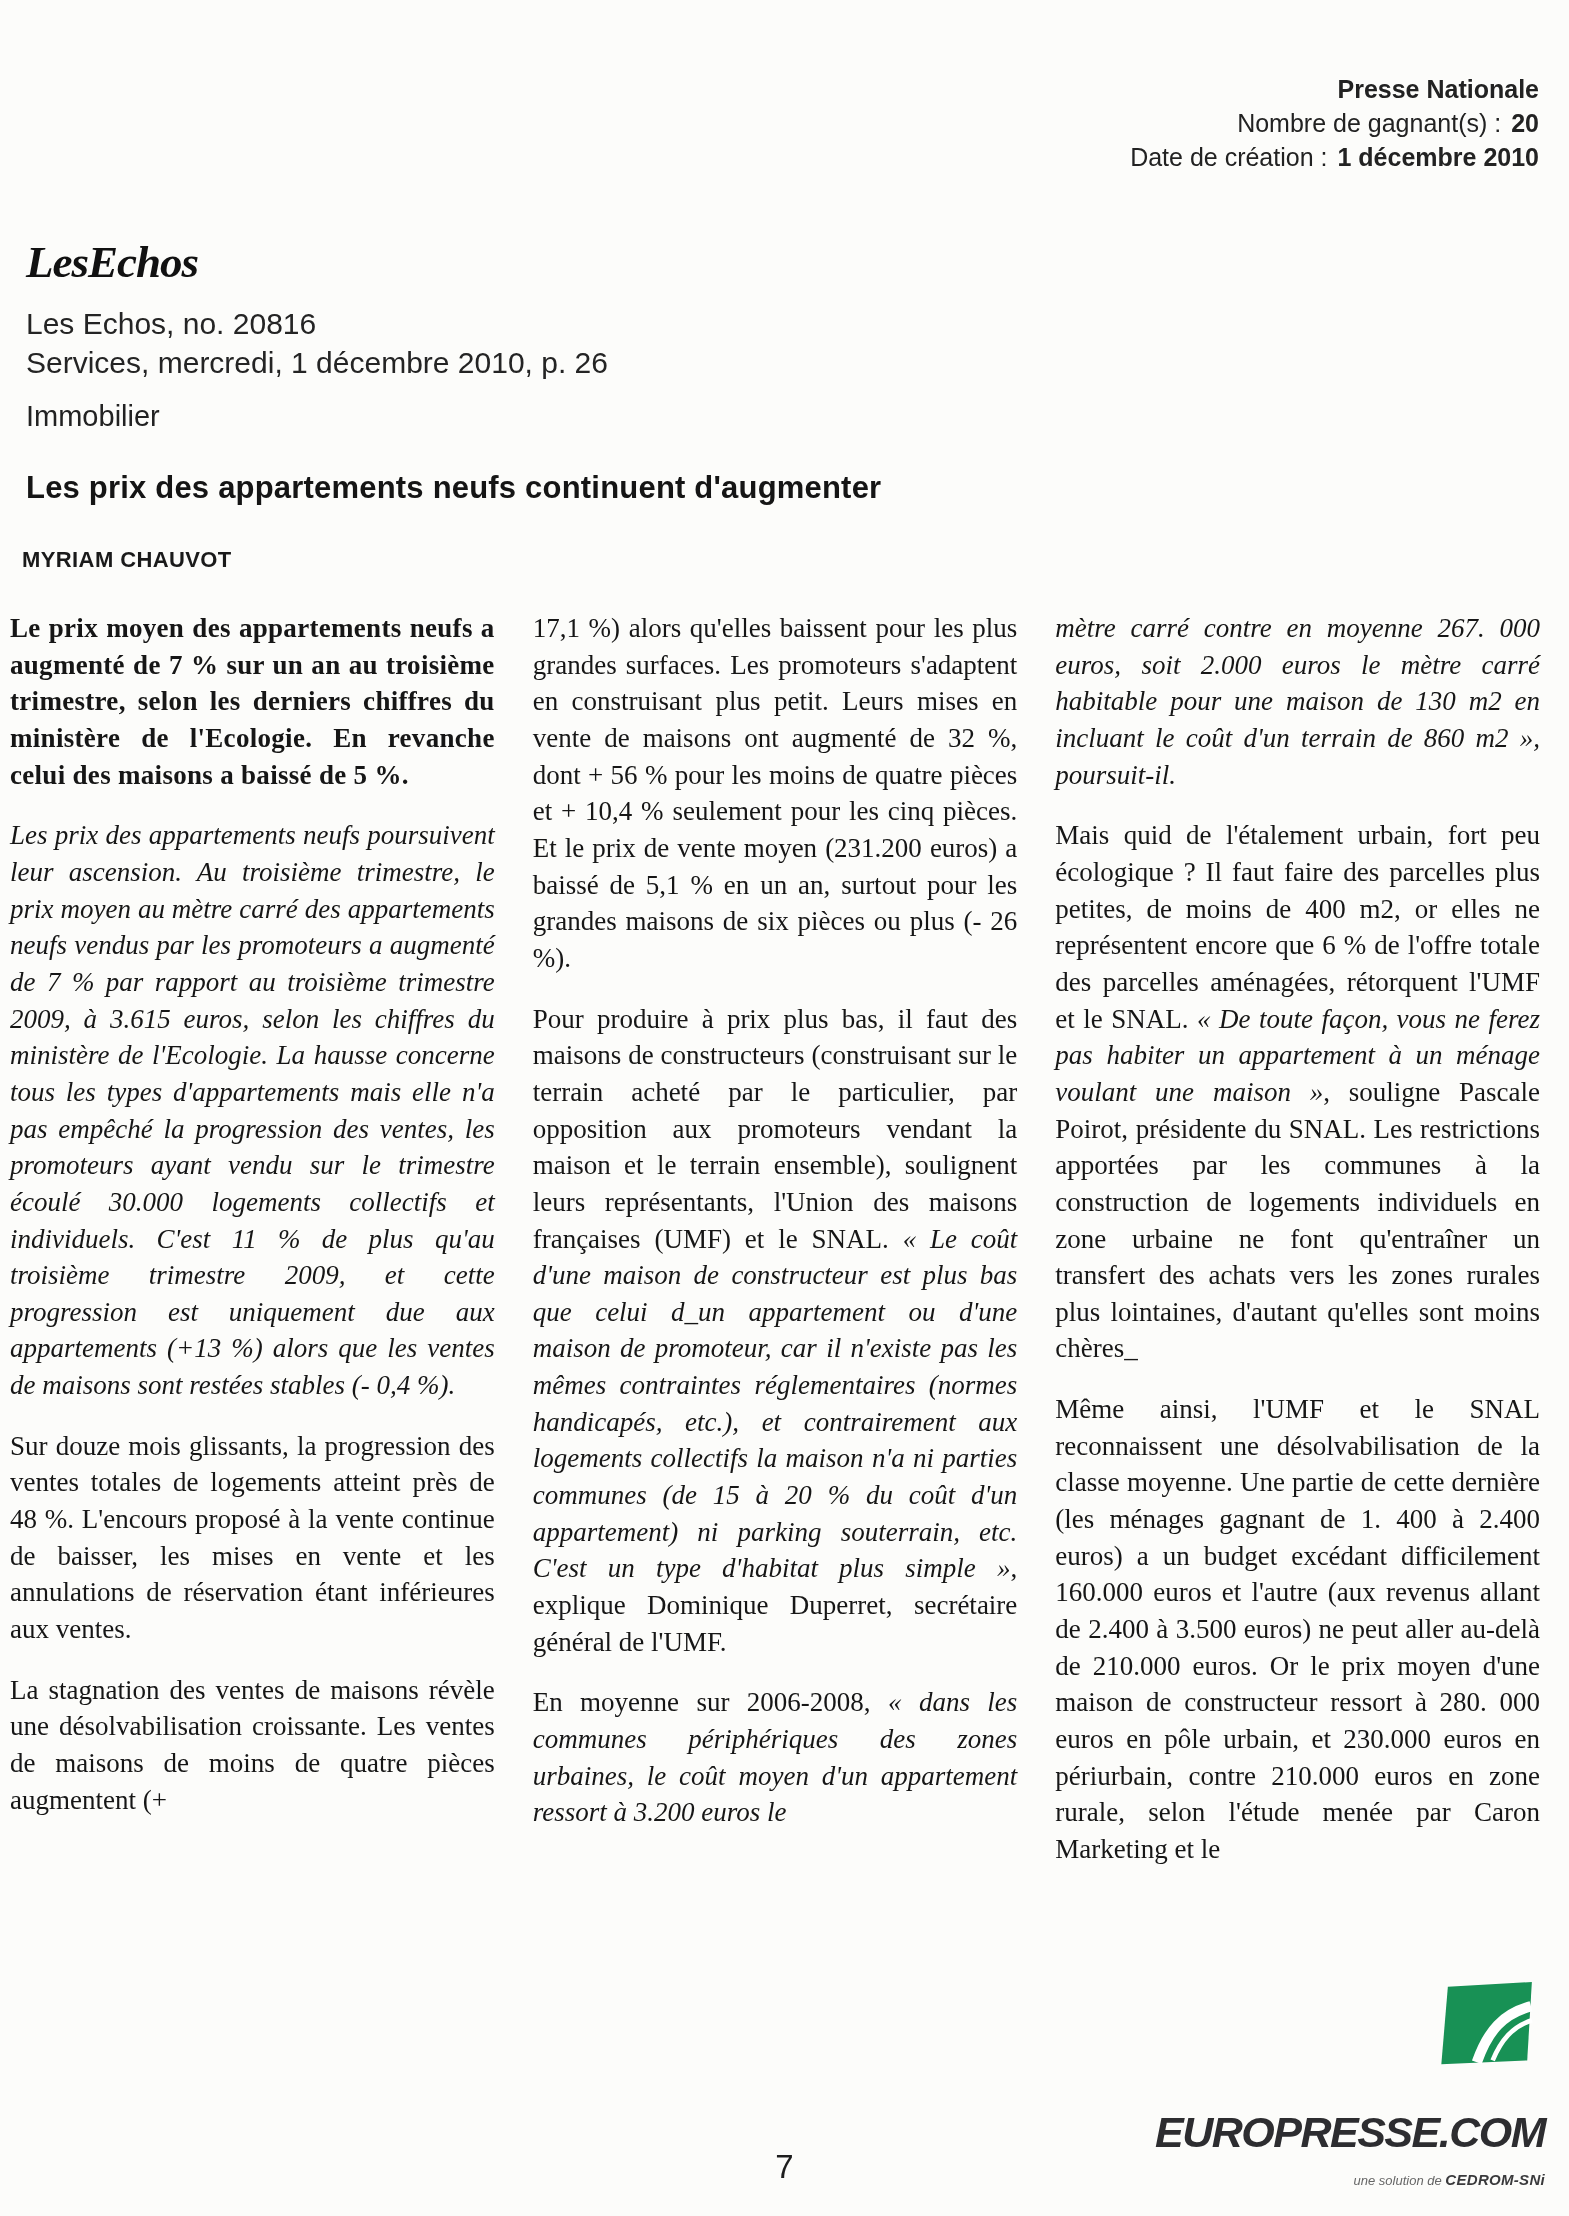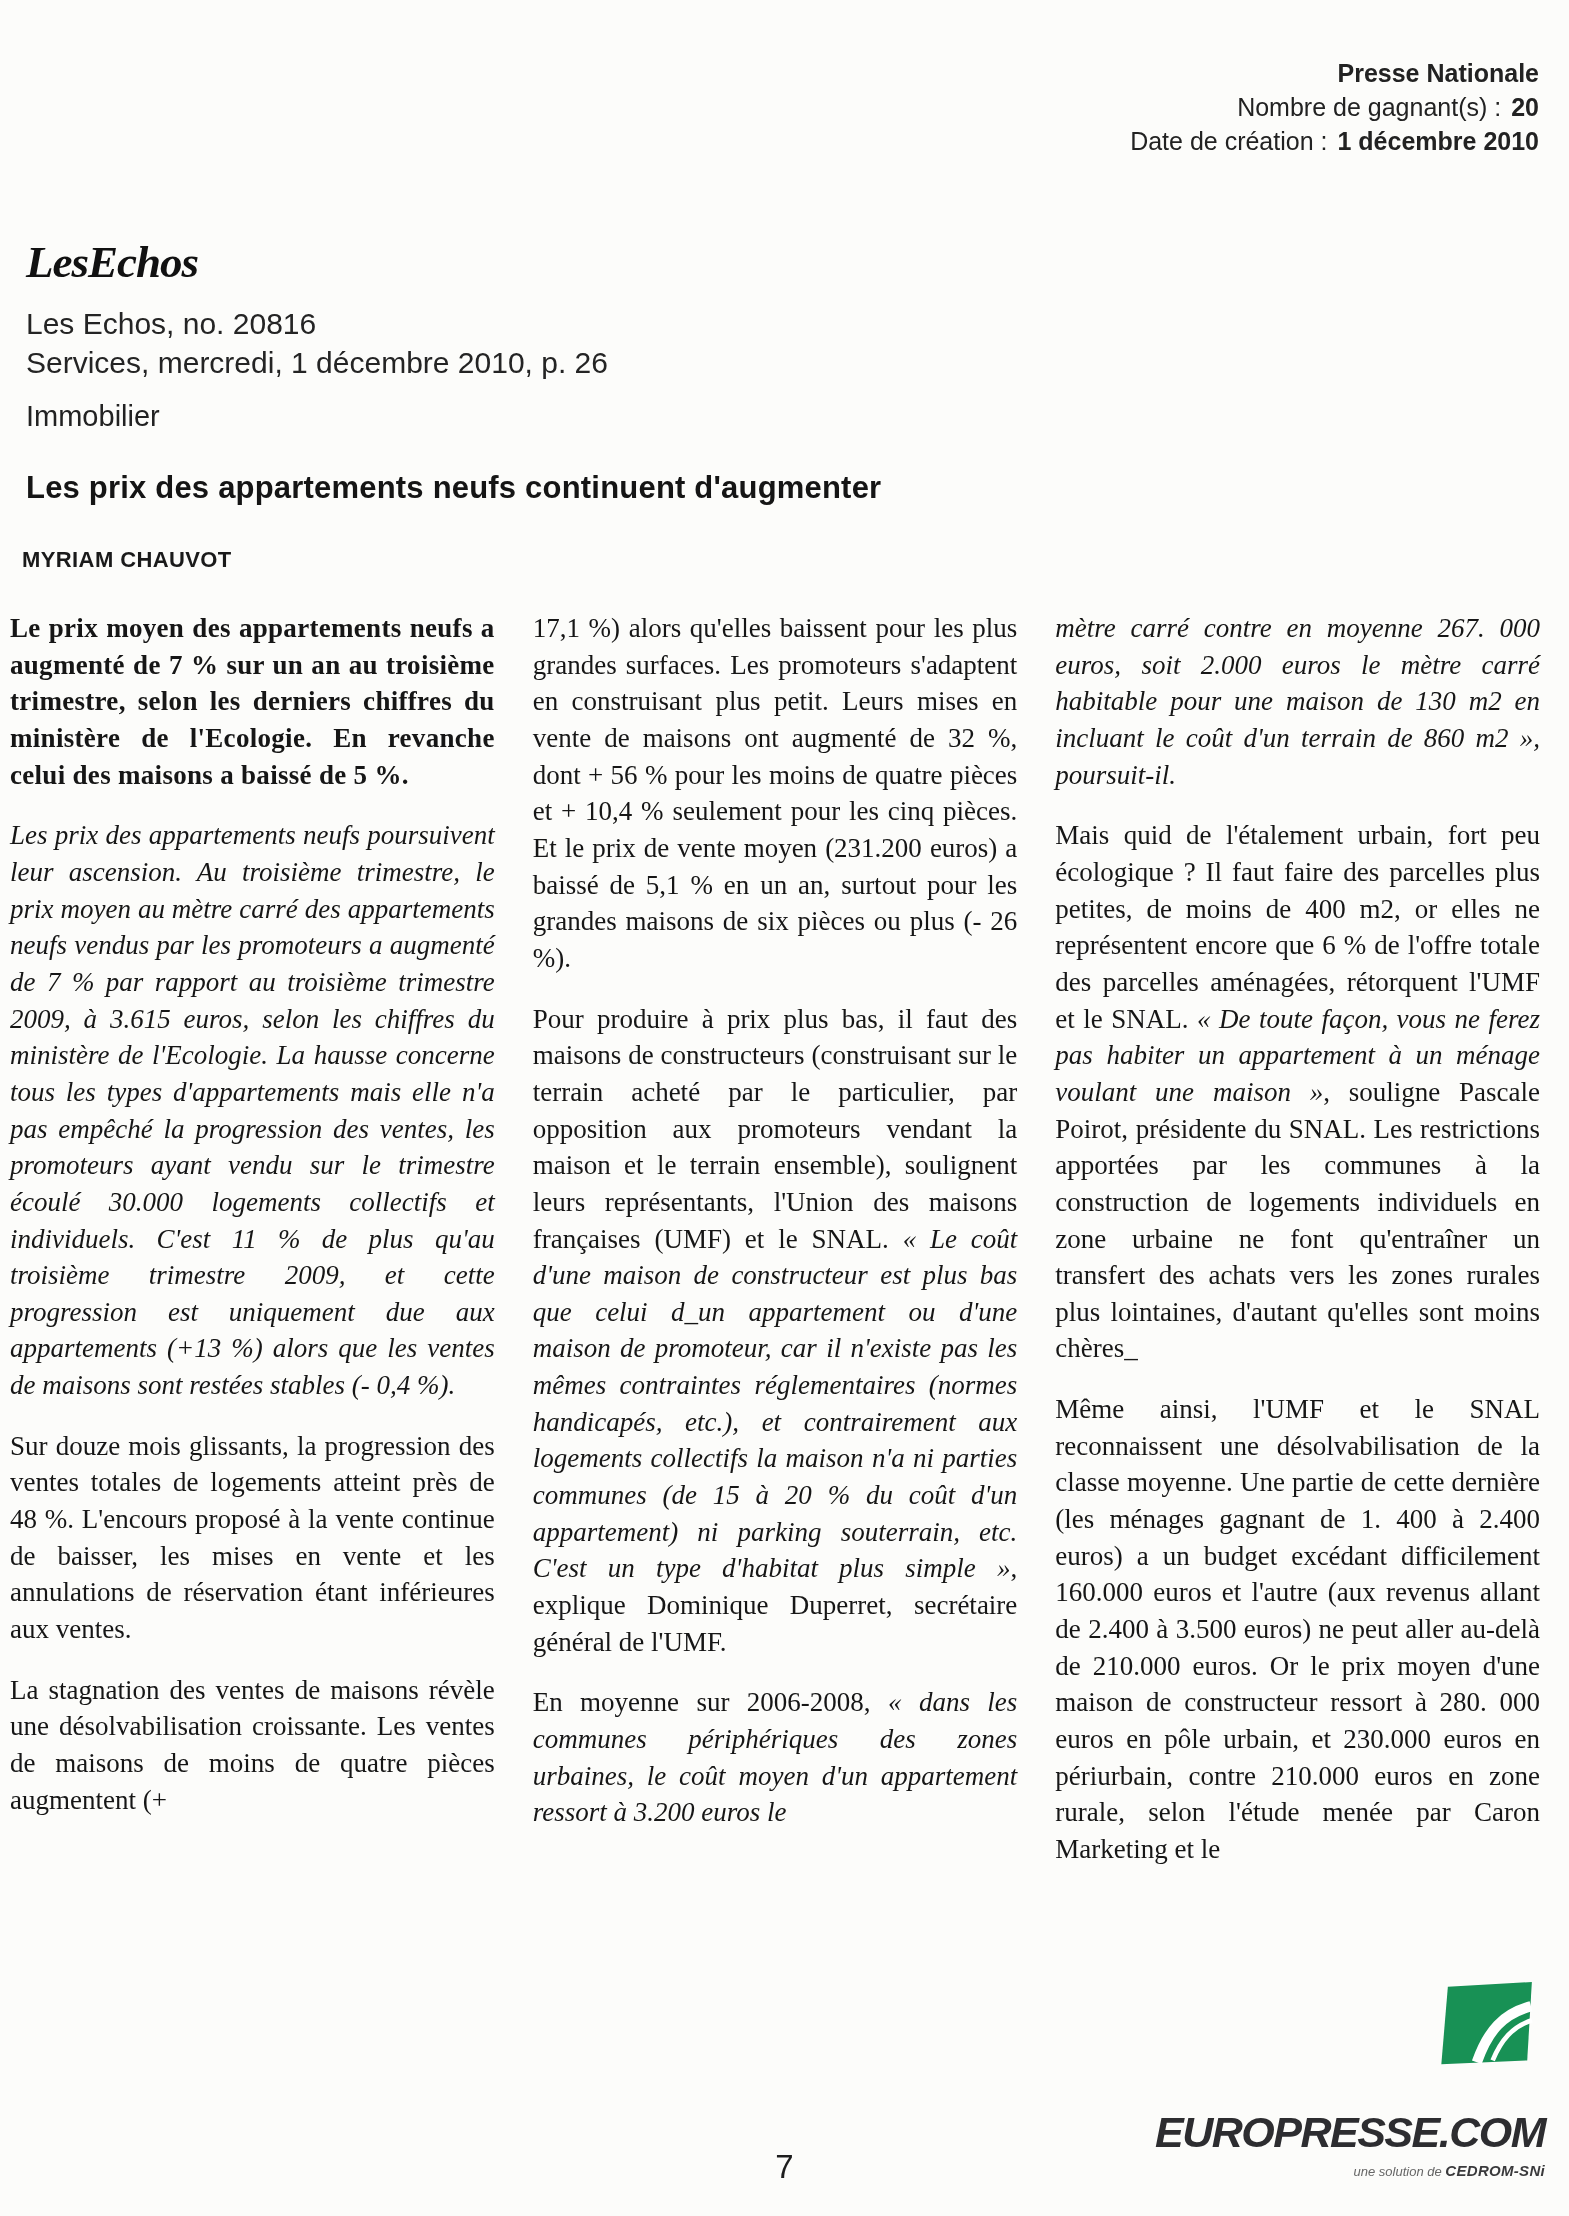--- a/index.html
+++ b/index.html
@@ -6,21 +6,21 @@
   body{
     width:1569px;height:2216px;
     background:#fcfcfa;
     color:#1b1b1b;
     font-family:"Liberation Sans",sans-serif;
     position:relative;
     overflow:hidden;
   }
   
   .header-meta{
-    position:absolute;top:56px;right:30px;
+    position:absolute;top:72px;right:30px;
     text-align:right;font-size:25px;line-height:34px;color:#222;
   }
   .header-meta .b{font-weight:bold;}
   .header-meta .lbl{font-weight:normal;}
   .header-meta .val{font-weight:bold;}
   .sp{display:inline-block;width:10px;}
   
   .source{position:absolute;top:236px;left:26px;}
   .paper-logo{
     font-family:"Liberation Serif",serif;
@@ -55,21 +55,21 @@
     text-align:right;
   }
   .logo-mark{display:block;margin:0 10px 2px auto;width:94px;height:84px;}
   .brand{
     font-style:italic;font-weight:bold;
     font-size:43px;letter-spacing:-1.5px;
     color:#2d2d30;line-height:1.05;
     white-space:nowrap;
     margin-top:44px;
   }
-  .tagline{font-size:15px;color:#3a3a3c;margin-top:7px;font-style:italic;}
+  .tagline{font-size:15px;color:#3a3a3c;margin-top:16px;font-style:italic;}
   .tagline .t-pre{font-size:13px;color:#666;}
   .tagline .t-brand{font-weight:bold;letter-spacing:0.3px;}
   .page-number{
     position:absolute;top:2148px;left:0;width:100%;
     text-align:center;font-size:33px;color:#1d1d1d;
   }
 </style>
 </head>
 <body>
 

